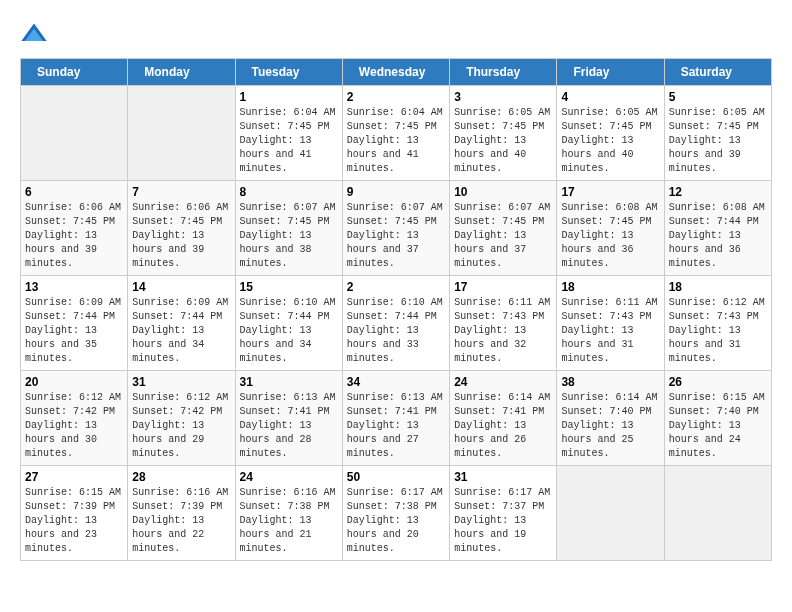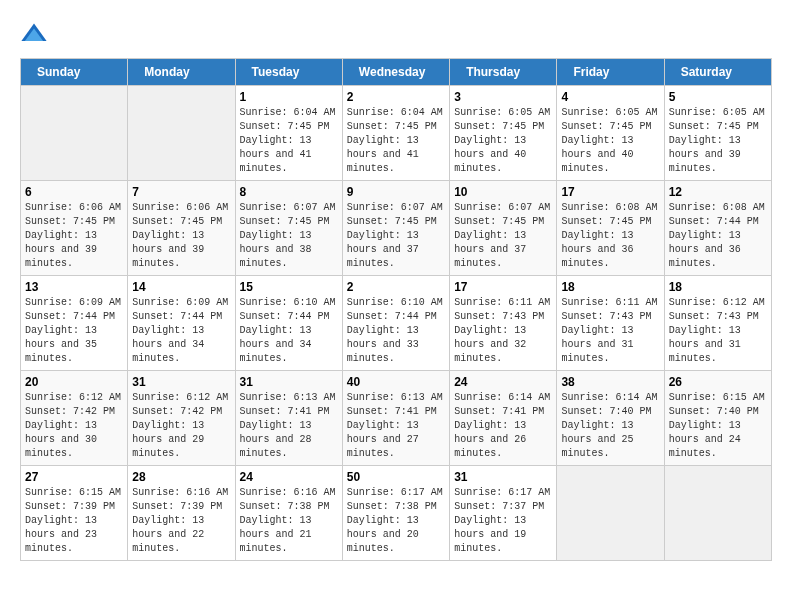--- a/index.html
+++ b/index.html
@@ -246,21 +246,21 @@
           Sunrise: 6:12 AM<br>Sunset: 7:42 PM<br>Daylight: 13 hours and 29 minutes.
         </div>
       </td>
         <td>
         <span class="day-num">31</span>
         <div class="day-detail">
           Sunrise: 6:13 AM<br>Sunset: 7:41 PM<br>Daylight: 13 hours and 28 minutes.
         </div>
       </td>
         <td>
-        <span class="day-num">40</span>
+        <span class="day-num">34</span>
         <div class="day-detail">
           Sunrise: 6:13 AM<br>Sunset: 7:41 PM<br>Daylight: 13 hours and 27 minutes.
         </div>
       </td>
         <td>
         <span class="day-num">24</span>
         <div class="day-detail">
           Sunrise: 6:14 AM<br>Sunset: 7:41 PM<br>Daylight: 13 hours and 26 minutes.
         </div>
       </td>

